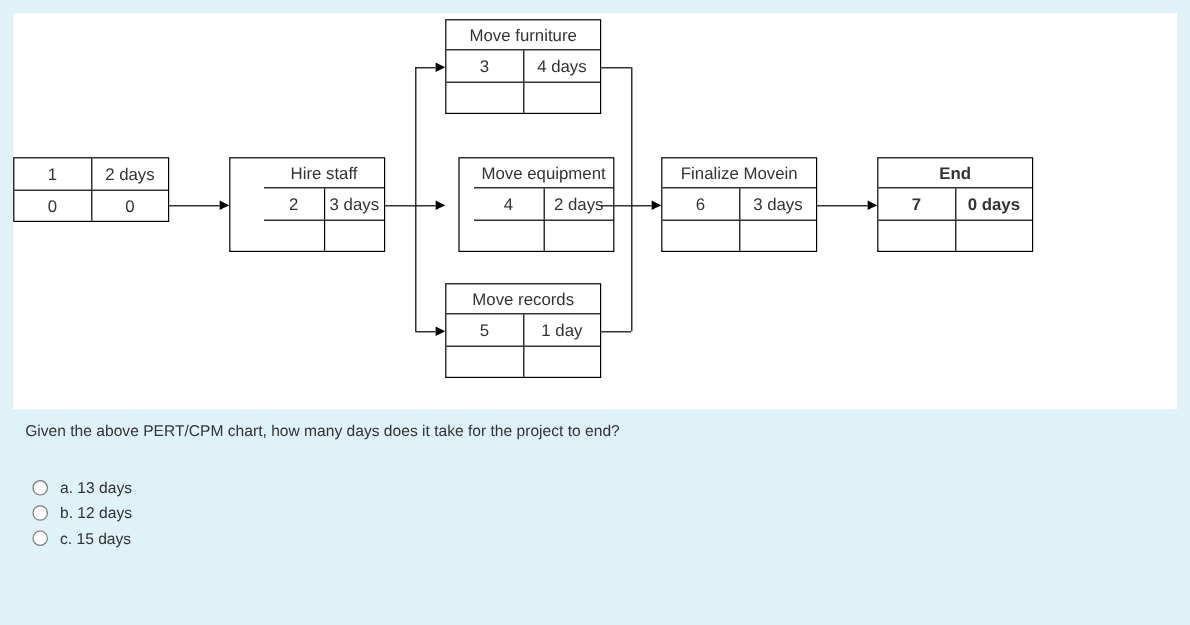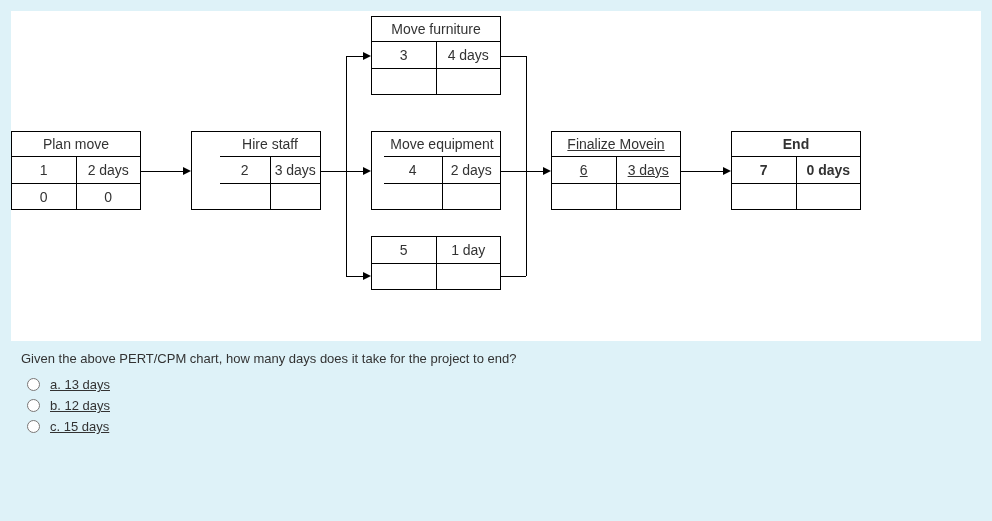--- a/index.html
+++ b/index.html
@@ -60,41 +60,39 @@
     width: 0; height: 0;
     border-top: 4px solid transparent;
     border-bottom: 4px solid transparent;
     border-left: 8px solid #000;
   }
 
   .q-area {
     padding: 10px 10px 20px 10px;
     font-size: 13px;
   }
-  .q-text { margin-bottom: 8px; }
+  .q-text { margin-bottom: 30px; }
   .stem { margin-bottom: 6px; }
   .opts { margin: 0; padding: 0; list-style: none; }
   .opts li {
     display: flex;
     align-items: center;
     gap: 10px;
     padding: 3px 0;
-    text-decoration: underline;
   }
   .opts input { margin: 0 0 0 6px; }
 </style>
 </head>
 <body>
 
 <div class="card">
 
   <div class="diagram-area">
 
     <div class="node" style="left:0px; top:120px;">
-      <div class="title">Plan move</div>
       <div class="row">
         <div class="cell">1</div>
         <div class="cell">2 days</div>
       </div>
       <div class="row">
         <div class="cell">0</div>
         <div class="cell">0</div>
       </div>
     </div>
 
@@ -115,44 +113,45 @@
       <div class="row">
         <div class="cell">3</div>
         <div class="cell">4 days</div>
       </div>
       <div class="row">
         <div class="cell"></div>
         <div class="cell"></div>
       </div>
     </div>
 
-    <div class="node" style="left:360px; top:120px;padding-left:12px;">
+    <div class="node" style="left:371px; top:120px;padding-left:12px;">
       <div class="title">Move equipment</div>
       <div class="row">
         <div class="cell">4</div>
         <div class="cell">2 days</div>
       </div>
       <div class="row">
         <div class="cell"></div>
         <div class="cell"></div>
       </div>
     </div>
 
     <div class="node" style="left:360px; top:225px;">
+      <div class="title">Move records</div>
       <div class="row">
         <div class="cell">5</div>
         <div class="cell">1 day</div>
       </div>
       <div class="row">
         <div class="cell"></div>
         <div class="cell"></div>
       </div>
     </div>
 
-    <div class="node" style="left:540px; top:120px;text-decoration:underline;">
+    <div class="node" style="left:540px; top:120px;">
       <div class="title">Finalize Movein</div>
       <div class="row">
         <div class="cell">6</div>
         <div class="cell">3 days</div>
       </div>
       <div class="row">
         <div class="cell"></div>
         <div class="cell"></div>
       </div>
     </div>

